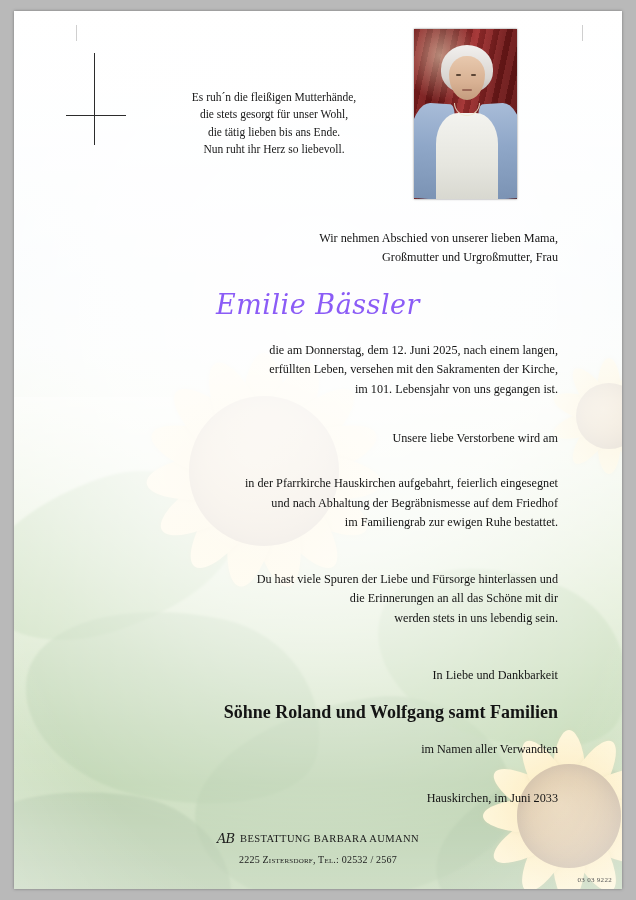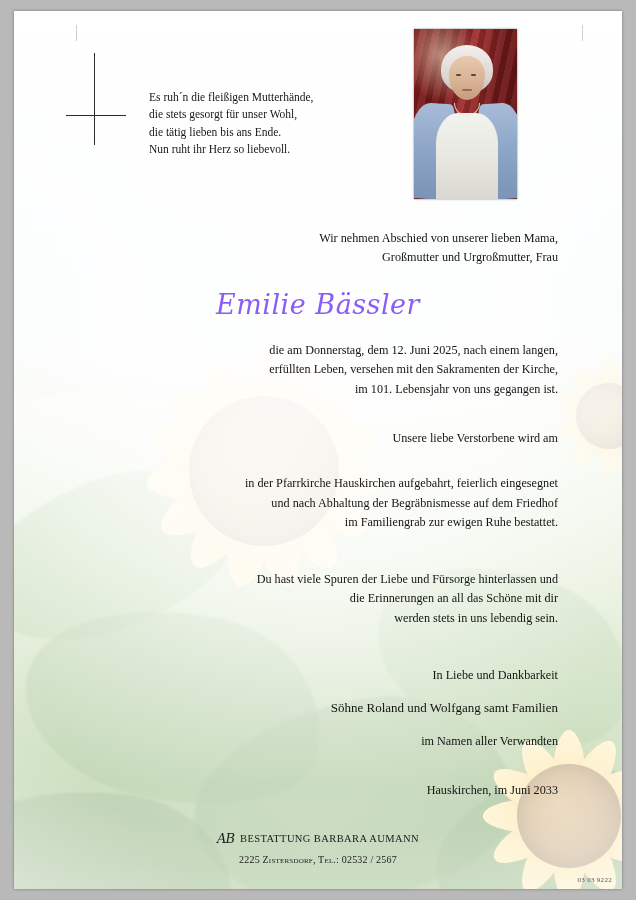--- a/index.html
+++ b/index.html
@@ -138,21 +138,21 @@
 
   
   #verse {
     position: absolute;
     left: 135px;
     top: 78px;
     width: 250px;
     font-size: 11.5px;
     line-height: 1.52;
     color: #171717;
-    text-align: left;
+    text-align: center;
   }
 
   
   #photo {
     position: absolute;
     left: 400px;
     top: 18px;
     width: 103px;
     height: 170px;
     overflow: hidden;
@@ -267,22 +267,22 @@
     line-height: 1.1;
     letter-spacing: 0.5px;
     color: #8b5cf6;
   }
   #funeral-datetime {
     font-size: 13px;
     font-weight: bold;
     letter-spacing: 0.2px;
   }
   #family-line {
-    font-size: 13px;
-    font-weight: normal;
+    font-size: 18px;
+    font-weight: bold;
   }
 
   
   #footer {
     position: absolute;
     left: 0;
     right: 0;
     bottom: 24px;
     text-align: center;
     color: #1b1b1b;

